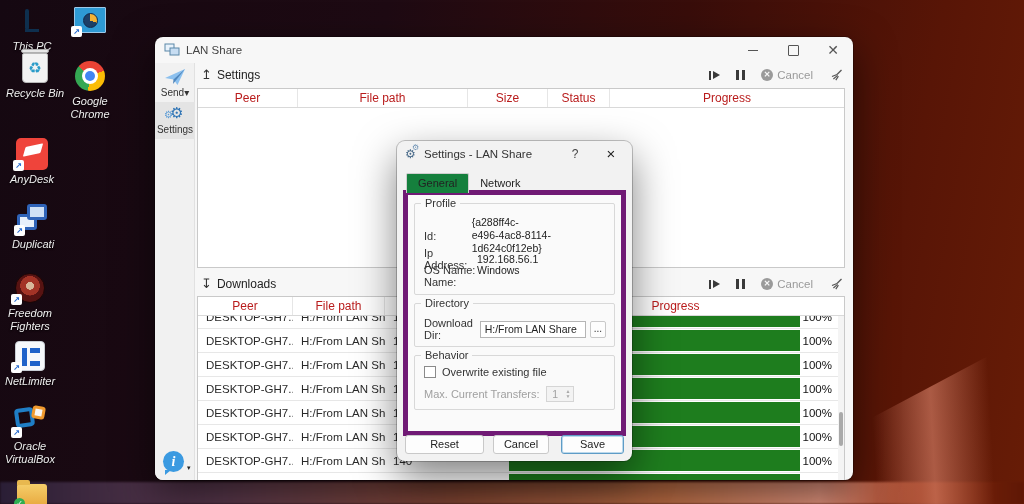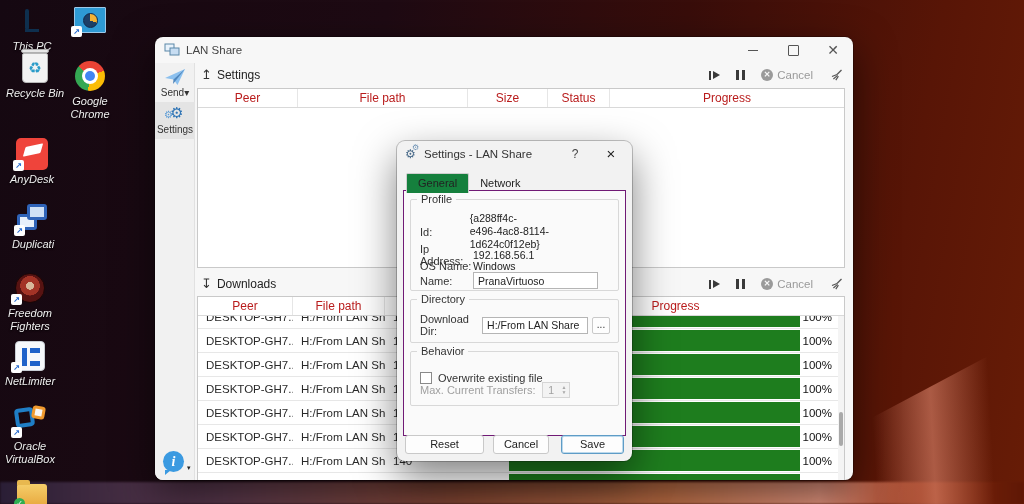--- a/index.html
+++ b/index.html
@@ -141,21 +141,21 @@
   .dlg-gear .g2 { position:absolute; left:7px; top:-4px; font-size:8px; color:#6f93b5; }
   .dlg-help { position:absolute; right:46px; top:4px; width:22px; height:18px; text-align:center;
     font-size:12px; color:#444; line-height:18px; }
   .dlg-close { position:absolute; right:8px; top:3px; width:26px; height:20px; text-align:center;
     font-size:15px; color:#222; line-height:20px; }
   .tabs { position:absolute; left:9px; top:32px; display:flex; align-items:flex-end; z-index:2; }
   .tab { font-size:11px; color:#222; padding:3px 11px 3px; }
   .tab.active { background:#15803d; border:1px solid #cfcfcf; border-bottom:none; border-radius:2px 2px 0 0;
     padding-bottom:4px; margin-bottom:-1px; }
   .panel { position:absolute; left:6px; right:6px; top:49px; height:246px; background:#fafafa;
-    border:1px solid #701a75; }
+    border:5px solid #701a75; }
   .gbox { position:absolute; left:6px; right:6px; border:1px solid #d8d8d8; border-radius:2px; }
   .gbox .legend { position:absolute; left:6px; top:-7px; background:#fafafa; padding:0 4px;
     font-size:11px; color:#333; }
   #gb-profile { top:8px; height:92px; }
   #gb-dir     { top:108px; height:44px; }
   #gb-beh     { top:160px; height:55px; }
   .frow { position:absolute; left:9px; right:8px; display:flex; align-items:center; }
   .flabel { font-size:11px; color:#333; }
   .fvalue { font-size:10.5px; color:#222; }
   .idval { line-height:13px; }
@@ -487,36 +487,35 @@
       <div class="frow" style="top:43px">
         <span class="flabel" style="width:53px">Ip Address:</span>
         <span class="fvalue">192.168.56.1</span>
       </div>
       <div class="frow" style="top:60px">
         <span class="flabel" style="width:53px">OS Name:</span>
         <span class="fvalue">Windows</span>
       </div>
       <div class="frow" style="top:72px">
         <span class="flabel" style="width:53px">Name:</span>
-        <input class="tinput" style="width: 125px;" value="PranaVirtuoso">
       </div>
     </div>
 
     <div class="gbox" id="gb-dir">
       <span class="legend">Directory</span>
       <div class="frow" style="top:13px">
         <span class="flabel" style="width:70px">Download Dir:</span>
         <input class="tinput" style="width: 106px;" value="H:/From LAN Share">
         <span class="browse">...</span>
       </div>
     </div>
 
     <div class="gbox" id="gb-beh">
       <span class="legend">Behavior</span>
-      <div class="frow" style="top:20px">
+      <div class="frow" style="top:10px">
         <span class="cbox"></span>
         <span class="flabel">Overwrite existing file</span>
       </div>
       <div class="frow" style="top:30px">
         <span class="flabel gray">Max. Current Transfers:</span>
         <span class="spin">
           <span class="v">1</span>
           <span class="arr">
               <span>▲</span>
               <span>▼</span>

